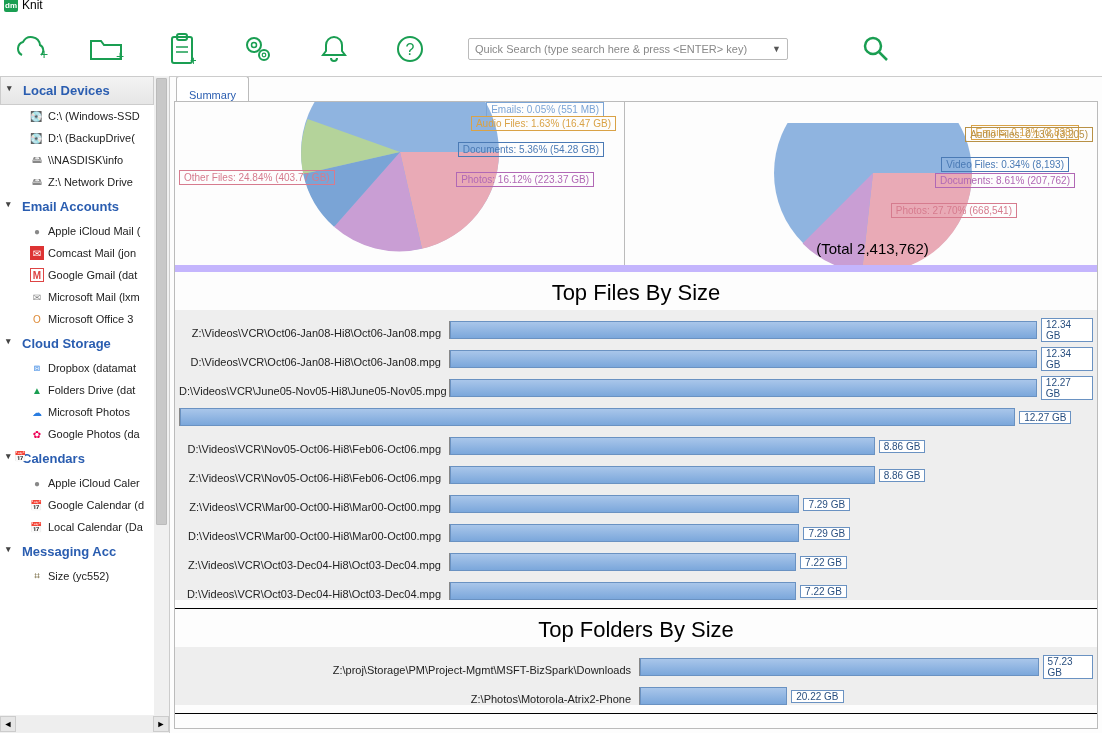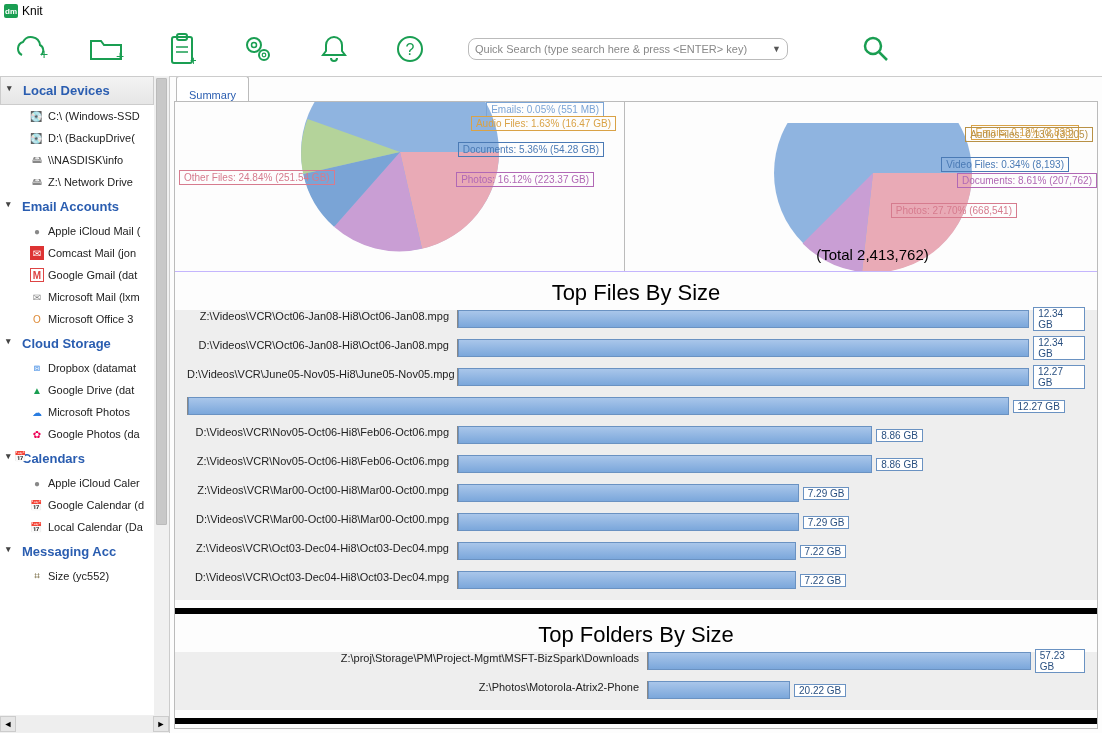--- a/index.html
+++ b/index.html
@@ -1,49 +1,49 @@
 <!DOCTYPE html>
 <html><head>
 <meta charset="utf-8">
 <style>
 * { margin: 0; padding: 0; box-sizing: border-box; font-family: "Segoe UI", Arial, sans-serif; }
 body { width: 1102px; height: 733px; overflow: hidden; background: #fff; }
-.title-bar { height: 22px; display: flex; align-items: center; padding: 10px 4px; font-size: 12px; }
+.title-bar { height: 22px; display: flex; align-items: flex-end; padding: 10px 4px; font-size: 12px; }
 .title-bar .app-icon { width: 14px; height: 14px; background: #1a9e52; border-radius: 2px; margin-right: 4px; display:flex;align-items:center;justify-content:center;color:#fff;font-size:8px;font-weight:bold; }
 .toolbar { height: 54px; display: flex; align-items: center; padding: 0 12px; gap: 40px; }
 .toolbar-icon { width: 36px; height: 36px; display: flex; align-items: center; justify-content: center; color: #1a9e52; cursor: pointer; }
-.search-box { width: 320px; height: 22px; border: 1px solid #bbb; border-radius: 8px; font-size: 11px; color: #888; padding: 0 6px; display: flex; align-items: center; position: relative; }
+.search-box { width: 320px; height: 22px; border: 1px solid #bbb; border-radius: 2px; font-size: 11px; color: #888; padding: 0 6px; display: flex; align-items: center; position: relative; }
 .search-box .dropdown-caret { position: absolute; right: 6px; font-size: 9px; color: #555; }
 .search-glass { margin-left: 30px; }
 .main-area { display: flex; height: calc(100% - 76px); }
 .sidebar { width: 170px; border-right: 1px solid #ccc; position: relative; background: #fff; overflow: hidden; }
 .sidebar-inner { width: 155px; height: calc(100% - 20px); overflow: hidden; border-right: 1px solid #ddd; }
 .sidebar-section-header { font-size: 13px; font-weight: bold; color: #2a5db0; padding: 6px 4px 6px 22px; position: relative; cursor: pointer; }
 .sidebar-section-header.active { background: linear-gradient(#f3f3f3,#e6e6e6); border:1px solid #ccc; }
 .sidebar-section-header .caret { position: absolute; left: 6px; font-size: 9px; color: #444; }
 .sidebar-item { font-size: 11px; padding: 4px 4px 4px 30px; white-space: nowrap; overflow: hidden; cursor: pointer; color: #222; display:flex; align-items:center; gap:4px; }
 .sidebar-item .mini-icon { width: 14px; height: 14px; display: inline-flex; align-items:center; justify-content:center; font-size:10px; flex-shrink:0; }
 .hscroll { position: absolute; bottom: 0; left: 0; right: 0; height: 18px; background: #f0f0f0; display:flex; align-items:center; }
 .hscroll .arr { width:16px; height:16px; background:#e6e6e6; border:1px solid #ccc; font-size:9px; display:flex;align-items:center;justify-content:center; }
 .hscroll .track { flex:1; height:16px; background:#eee; }
 .vscroll { position:absolute; top:0; right:0; bottom:18px; width:15px; background:#f0f0f0; }
 .vscroll .vthumb { height:70%; background:#c8c8c8; border:1px solid #bbb; margin:2px; border-radius:1px; }
 .content { flex: 1; overflow: hidden; background: #fdfdfd; border-top: 1px solid #ccc; }
 .tab-strip { height: 24px; display: flex; align-items: flex-end; padding-left: 6px; }
 .tab { height: 22px; padding: 12px 12px; border: 1px solid #bbb; border-bottom: none; border-radius: 3px 3px 0 0; background: #fff; font-size: 11px; color: #2a5db0; }
 .panels { border: 1px solid #bbb; margin: 0 4px 4px 4px; height: calc(100% - 28px); overflow: hidden; }
-.top-row { display: flex; height: 170px; border-bottom: 1px solid #c4b5fd; gap: 23px; }
+.top-row { display: flex; height: 170px; border-bottom: 7px solid #c4b5fd; gap: 23px; }
 .pie-cell { flex: 1; border-right: 1px solid #bbb; position: relative; overflow: hidden; }
 .pie-cell:last-child { border-right: none; margin-top: 21px; }
 .pie-total { text-align: center; font-size: 15px; padding: 6px 0; position:absolute; bottom:2px; left:0; right:0; }
 .pie-svg { position: absolute; top: -60px; left: 50%; transform: translateX(-50%); }
 .legend-box { position:absolute; font-size:10px; padding:1px 4px; border:1px solid; white-space:nowrap; }
 .section-title { font-size: 22px; text-align: center; padding: 8px 0 4px 0; }
-.bar-section { border-bottom: 6px solid #000000; padding-bottom:8px; }
-.bar-row { display: flex; align-items: flex-start; height: 29px; padding: 0 12px; }
+.bar-section { border-bottom: 1px solid #000000; padding-bottom:8px; }
+.bar-row { display: flex; align-items: flex-end; height: 29px; padding: 0 4px; }
 .bar-label { width: 270px; text-align: right; font-size: 11px; color: #222; padding-right: 8px; white-space: nowrap; overflow: hidden; }
 .bar-track { flex: 1; height: 18px; position: relative; display: flex; align-items: center; }
 .bar-fill { height: 100%; background: linear-gradient(#a9c6ea,#7ba7db); border: 1px solid #6a92c2; }
 .bar-value { font-size: 10px; border: 1px solid #6a92c2; padding: 0 4px; margin-left: 4px; color: #2a5080; background:#fff; }
 .chart-area { background: #eee; }
 .chart-area-folders .bar-label { width: 460px; }
 .mini-pie { width: 220px; height: 220px; }
 </style>
 </head>
 <body>
@@ -148,21 +148,21 @@
           <span class="mini-icon" style="color: rgb(221, 136, 51);">O</span>
           <span>Microsoft Office 3</span>
         </div>
         <div class="sidebar-section-header"><span class="caret">▾</span><span>Cloud Storage</span></div>
         <div class="sidebar-item">
           <span class="mini-icon" style="color: rgb(42, 125, 225);">⧈</span>
           <span>Dropbox (datamat</span>
         </div>
         <div class="sidebar-item">
           <span class="mini-icon" style="color: rgb(26, 158, 82);">▲</span>
-          <span>Google Drive (dat</span>
+          <span>Folders Drive (dat</span>
         </div>
         <div class="sidebar-item">
           <span class="mini-icon" style="color: rgb(42, 125, 225);">☁</span>
           <span>Microsoft Photos</span>
         </div>
         <div class="sidebar-item">
           <span class="mini-icon" style="color: rgb(238, 0, 85);">✿</span>
           <span>Google Photos (da</span>
         </div>
         <div class="sidebar-section-header"><span class="caret">▾</span><span style="position:absolute;left:14px;font-size:10px;">📅</span><span>Calendars</span></div>
@@ -206,34 +206,34 @@
             <path d="M50 50 L95 50 A45 45 0 0 1 60 94 Z" fill="#e9aab6"></path>
             <path d="M50 50 L60 94 A45 45 0 0 1 20 84 Z" fill="#c99ed4"></path>
             <path d="M50 50 L20 84 A45 45 0 0 1 6 60 Z" fill="#7aa4d6"></path>
             <path d="M50 50 L6 60 A45 45 0 0 1 8 35 Z" fill="#b4d39a"></path>
           </svg>
           <div id="pie-left-legends">
               <div class="legend-box" style="border-color: rgb(122, 164, 214); color: rgb(122, 164, 214); top: 0px; right: 20px;">Emails: 0.05% (551 MB)</div>
               <div class="legend-box" style="border-color: rgb(217, 162, 70); color: rgb(217, 162, 70); top: 14px; right: 8px;">Audio Files: 1.63% (16.47 GB)</div>
               <div class="legend-box" style="border-color: rgb(74, 122, 181); color: rgb(74, 122, 181); top: 40px; right: 20px;">Documents: 5.36% (54.28 GB)</div>
               <div class="legend-box" style="border-color: rgb(177, 104, 181); color: rgb(177, 104, 181); top: 70px; right: 30px;">Photos: 16.12% (223.37 GB)</div>
-              <div class="legend-box" style="border-color: rgb(214, 123, 142); color: rgb(214, 123, 142); top: 68px; left: 4px;">Other Files: 24.84% (251.54 GB)</div>
+              <div class="legend-box" style="border-color: rgb(214, 123, 142); color: rgb(214, 123, 142); top: 68px; left: 4px;">Other Files: 24.84% (403.77 GB)</div>
             </div>
         </div>
         <div class="pie-cell">
           <svg class="pie-svg mini-pie" viewBox="0 0 100 100">
             <circle cx="50" cy="50" r="45" fill="#8fb4e0"></circle>
             <path d="M50 50 L95 50 A45 45 0 0 1 45 95 Z" fill="#e9aab6"></path>
             <path d="M50 50 L45 95 A45 45 0 0 1 18 82 Z" fill="#c99ed4"></path>
           </svg>
           <div id="pie-right-legends">
               <div class="legend-box" style="border-color: rgb(217, 162, 70); color: rgb(217, 162, 70); top: 2px; right: 18px;">Emails: 0.12% (2,838)</div>
               <div class="legend-box" style="border-color: rgb(184, 145, 70); color: rgb(184, 145, 70); top: 4px; right: 4px;">Audio Files: 0.13% (3,205)</div>
               <div class="legend-box" style="border-color: rgb(74, 122, 181); color: rgb(74, 122, 181); top: 34px; right: 28px;">Video Files: 0.34% (8,193)</div>
-              <div class="legend-box" style="border-color: rgb(177, 104, 181); color: rgb(177, 104, 181); top: 50px; right: 0;">Documents: 8.61% (207,762)</div>
+              <div class="legend-box" style="border-color: rgb(177, 104, 181); color: rgb(177, 104, 181); top: 50px; right: 22px;">Documents: 8.61% (207,762)</div>
               <div class="legend-box" style="border-color: rgb(214, 123, 142); color: rgb(214, 123, 142); top: 80px; right: 80px;">Photos: 27.70% (668,541)</div>
             </div>
           <div class="pie-total">(Total 2,413,762)</div>
         </div>
       </div>
 
       <div class="bar-section">
         <div class="section-title">Top Files By Size</div>
         <div class="chart-area" id="files-bars">
             <div class="bar-row">

